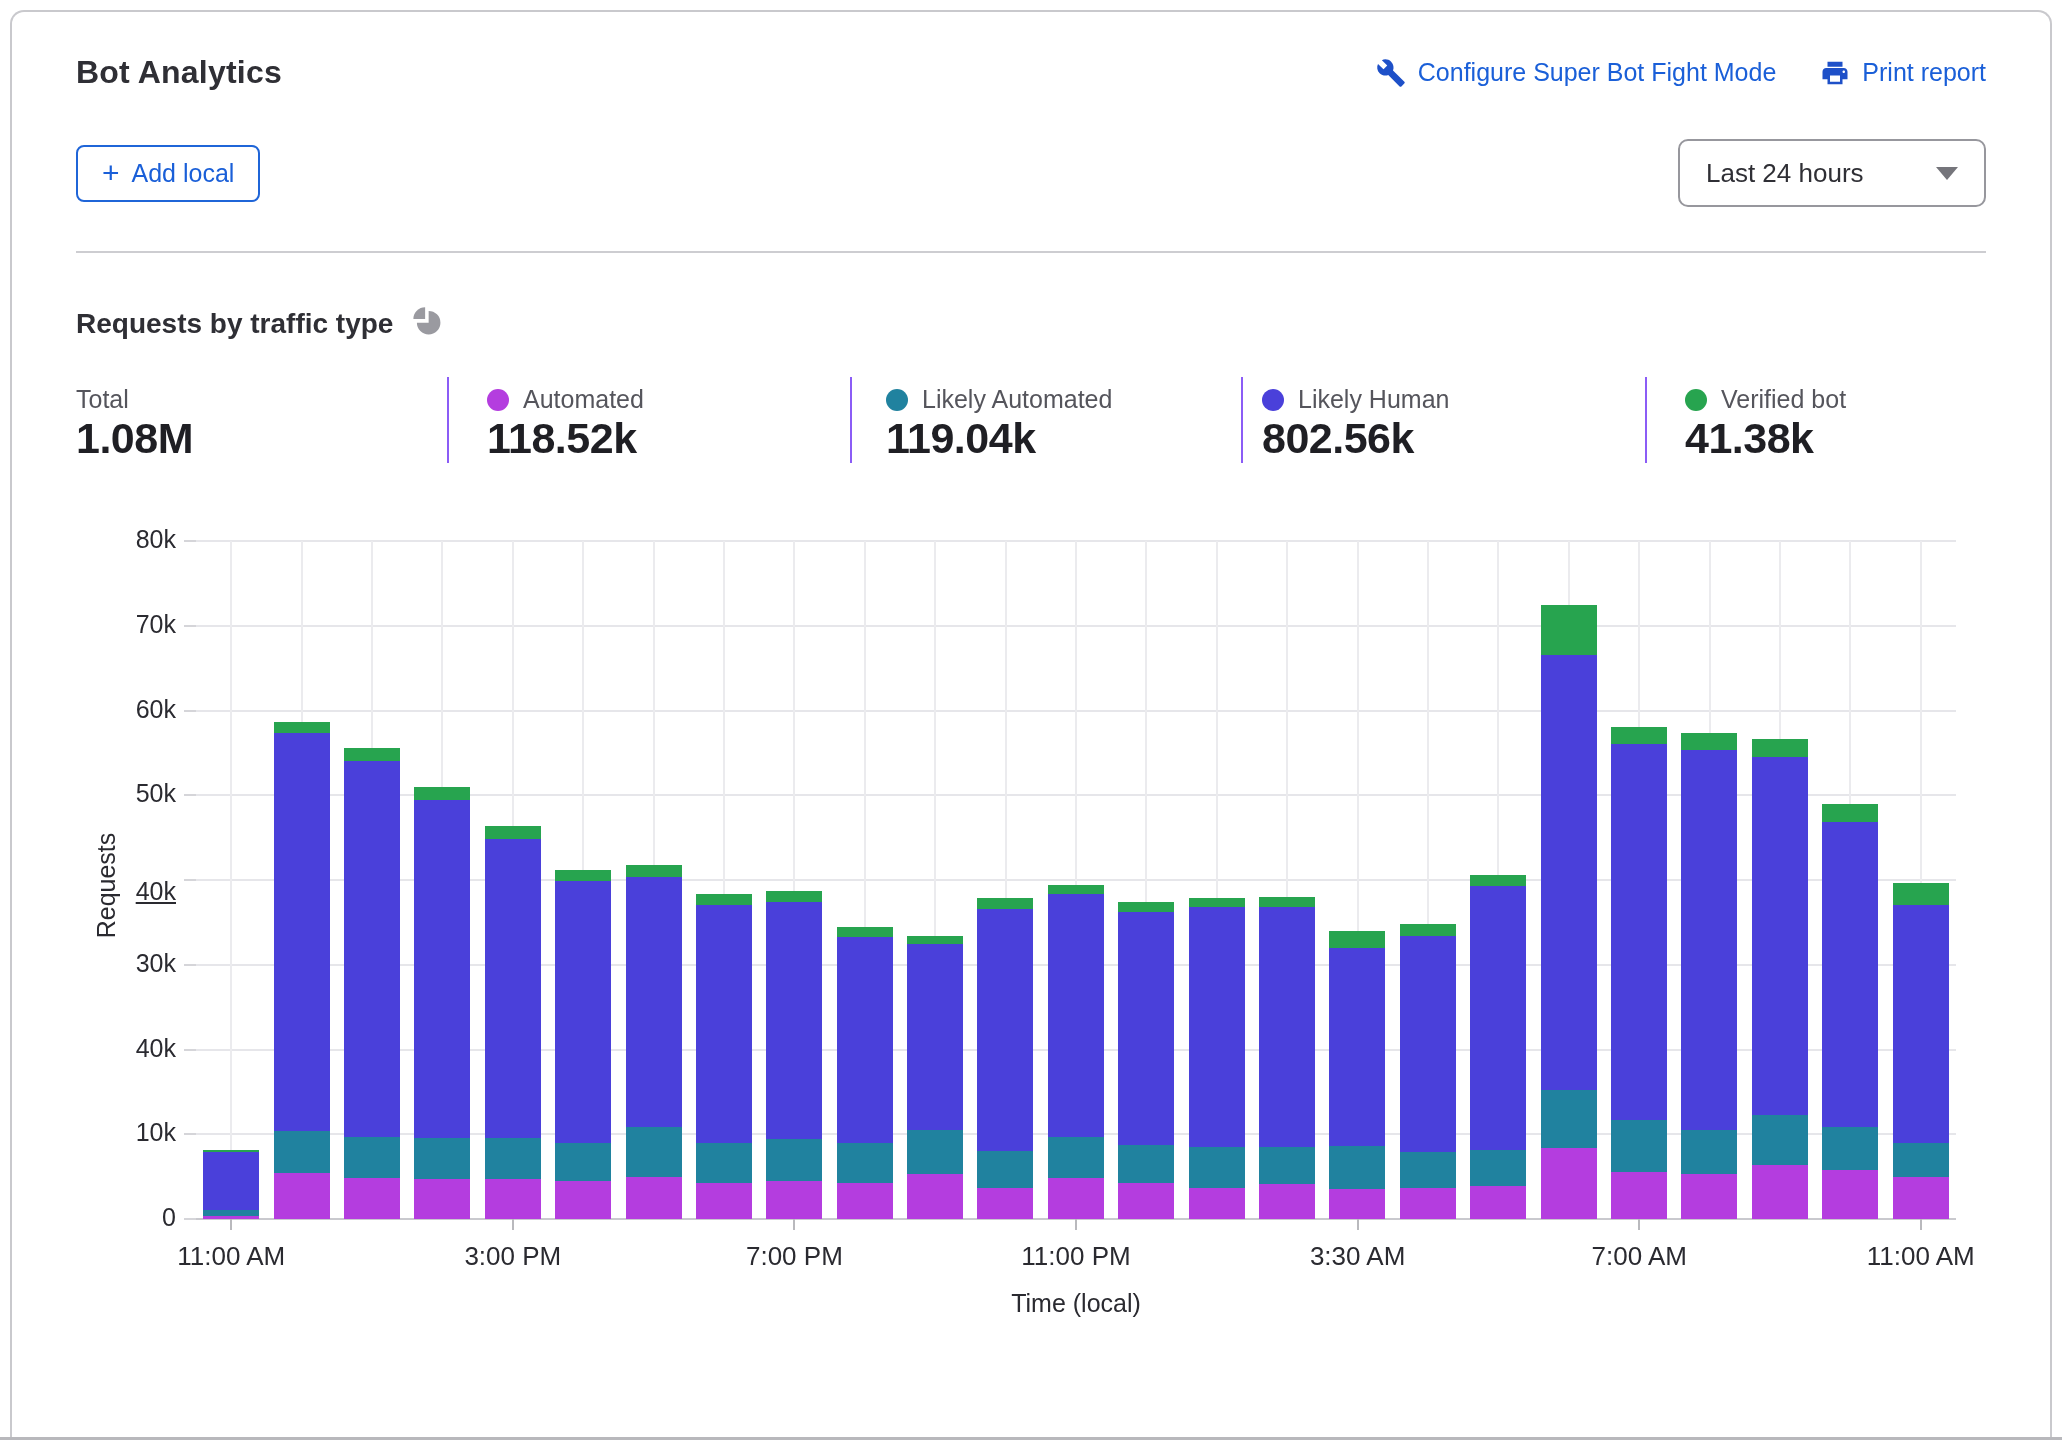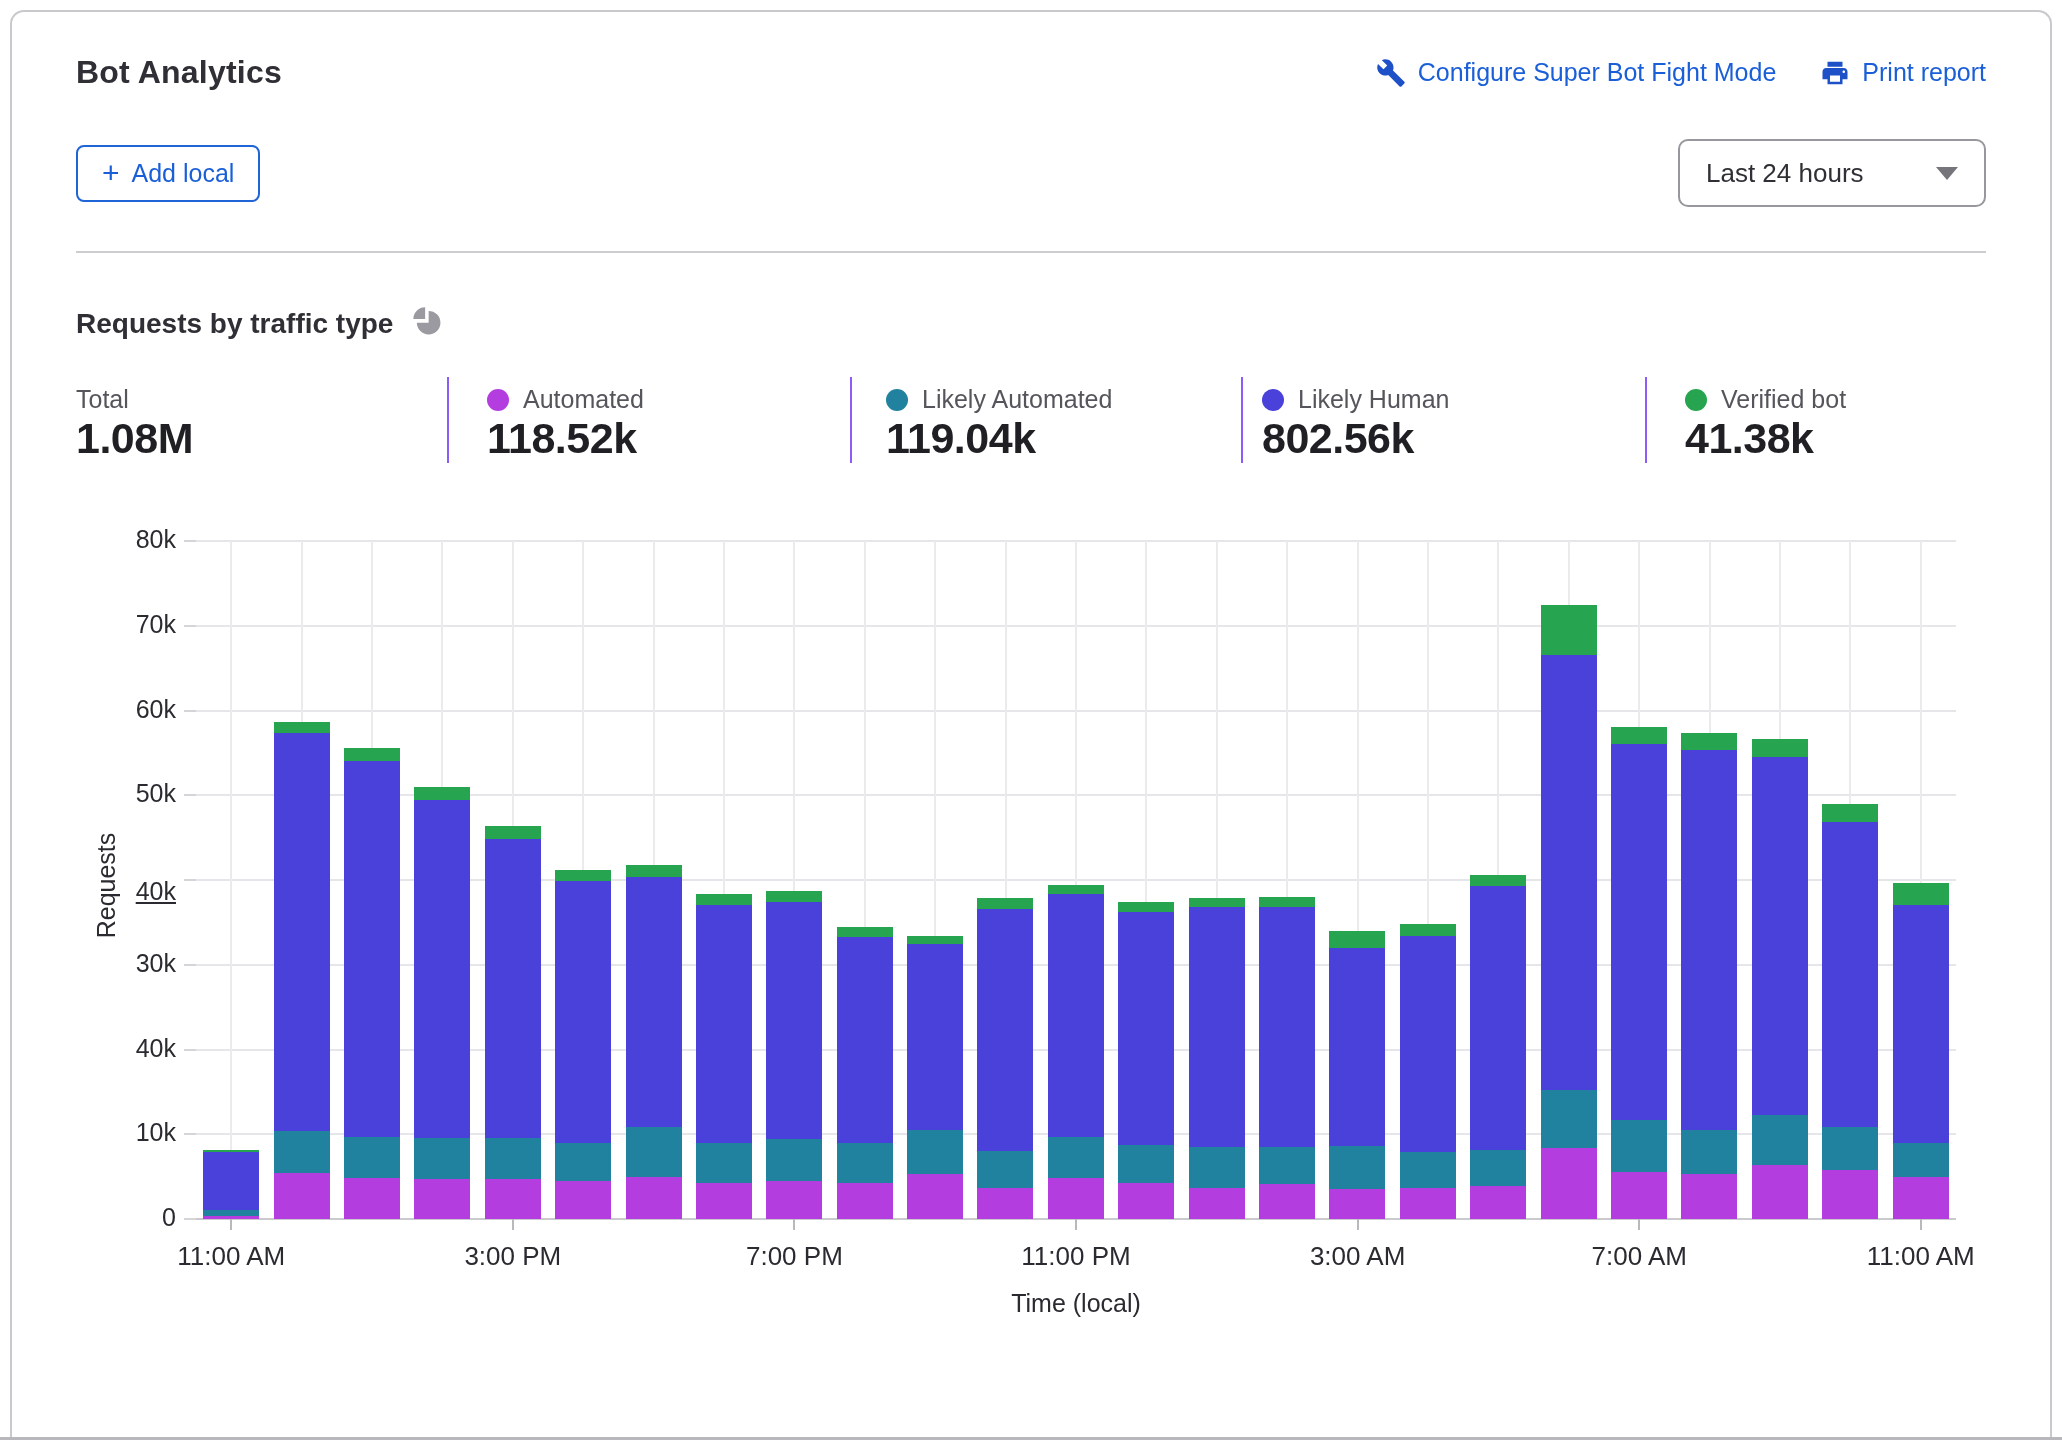--- a/index.html
+++ b/index.html
@@ -376,20 +376,20 @@
         <div class="ylabel-txt" style="top: 407.75px;">30k</div>
         <div class="ylabel-txt" style="top: 336px; text-decoration: underline;">40k</div>
         <div class="ylabel-txt" style="top: 238.25px;">50k</div>
         <div class="ylabel-txt" style="top: 153.5px;">60k</div>
         <div class="ylabel-txt" style="top: 68.75px;">70k</div>
         <div class="ylabel-txt" style="top: -16px;">80k</div>
         <div class="xlabel-txt" style="left: 155.2px;">11:00 AM</div>
         <div class="xlabel-txt" style="left: 436.8px;">3:00 PM</div>
         <div class="xlabel-txt" style="left: 718.4px;">7:00 PM</div>
         <div class="xlabel-txt" style="left: 1000px;">11:00 PM</div>
-        <div class="xlabel-txt" style="left: 1281.6px;">3:00 AM</div>
+        <div class="xlabel-txt" style="left: 1281.6px;">3:30 AM</div>
         <div class="xlabel-txt" style="left: 1563.2px;">7:00 AM</div>
         <div class="xlabel-txt" style="left: 1844.8px;">11:00 AM</div>
       </div>
   </div>
 </div>
 
 <div class="bottom-rule"></div>
 
 </body></html>

